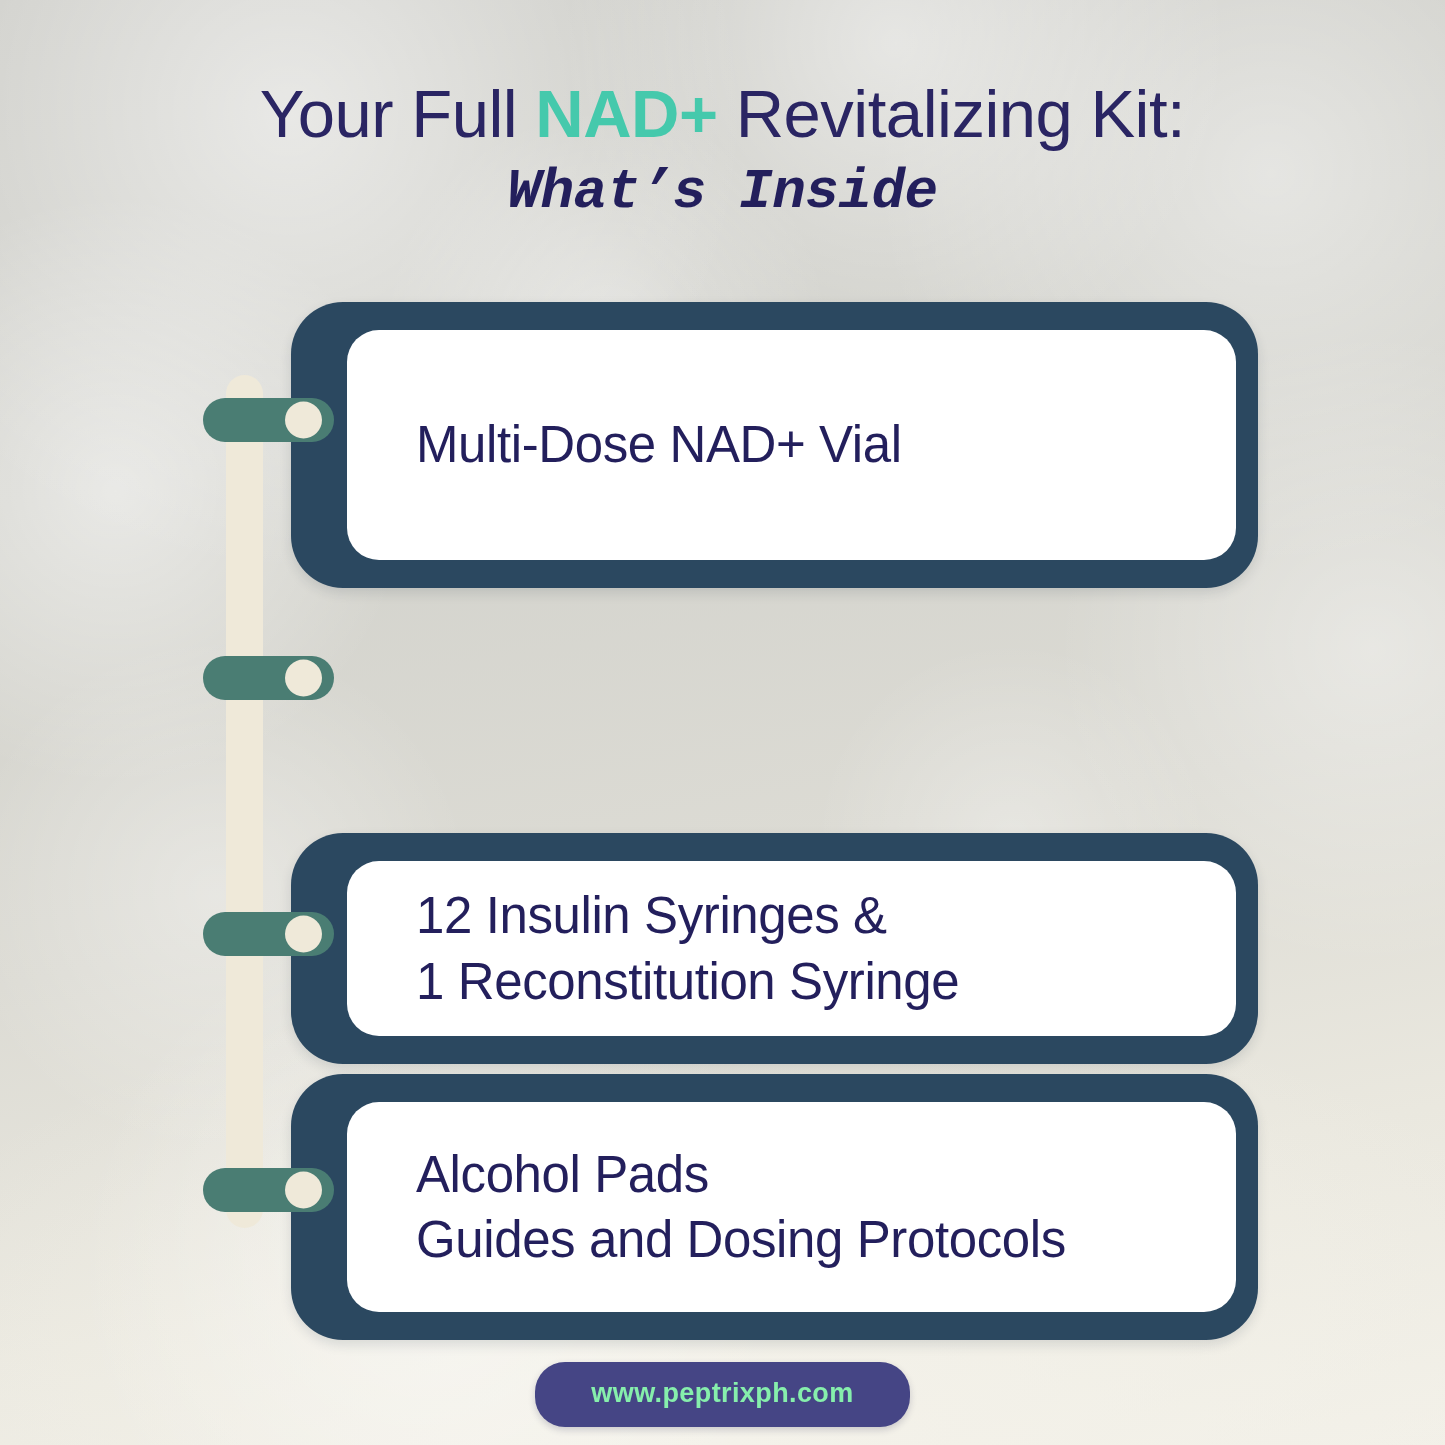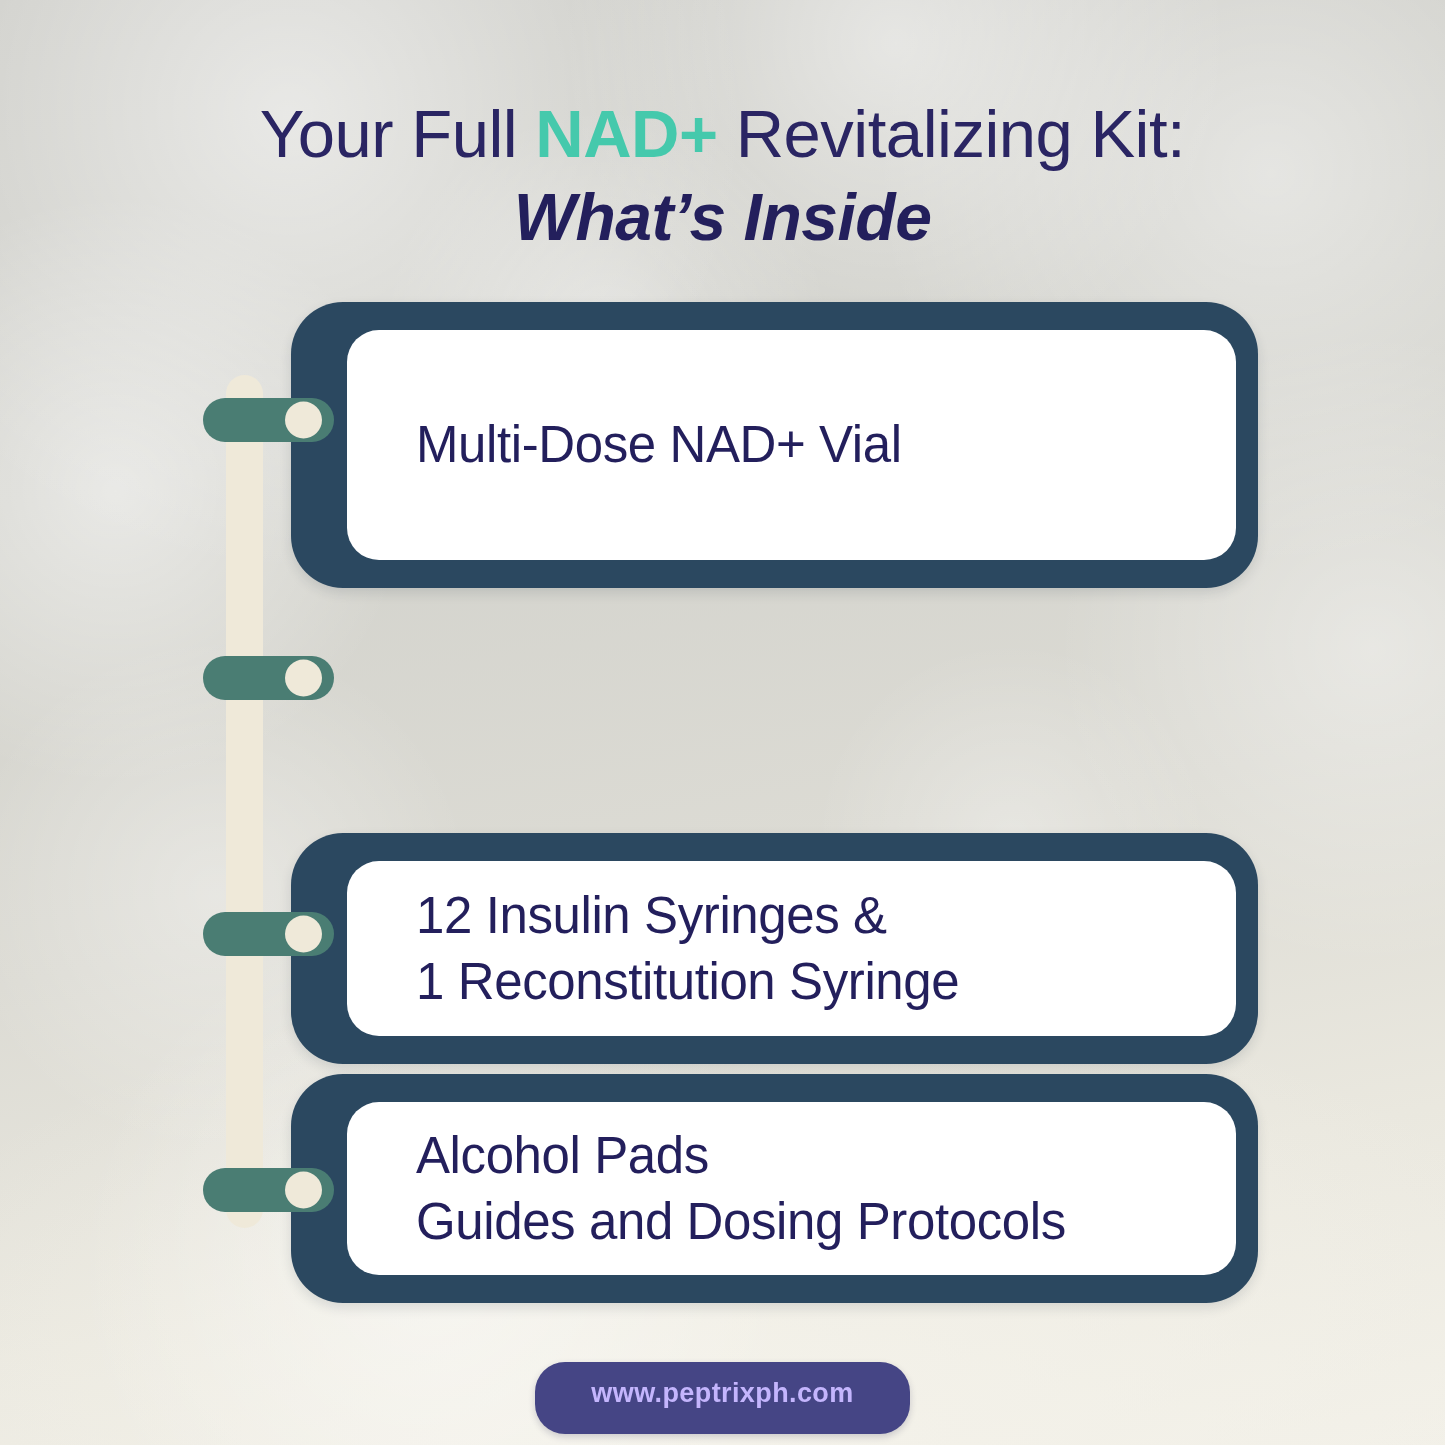--- a/index.html
+++ b/index.html
@@ -32,31 +32,31 @@
     position:absolute; left:0; top:78px; width:100%;
     text-align:center;
   }
   #title-line {
     font-size:67px;
     font-weight:300;
     letter-spacing:-0.5px;
     color:#2A2563;
     line-height:1.06;
     white-space:nowrap;
-    margin-top:20px;
   }
   #title-accent { font-weight:700; color:#45C9AC; }
   #subtitle-line {
     margin-top:14px;
-    font-size:66px;
+    font-size:56px;
     font-weight:700;
     font-style:italic;
     letter-spacing:-0.5px;
     color:#231F5C;
     line-height:1.05;
+    font-family:Liberation Mono, monospace;
   }
 
   
   #rail {
     position:absolute;
     left:226px; top:375px;
     width:37px; height:853px;
     background:#EFE9D9;
     border-radius:19px;
   }
@@ -107,25 +107,25 @@
   }
 
   
   #footer {
     position:absolute;
     left:0; top:1362px; width:100%;
     display:flex; justify-content:center;
   }
   #footer-badge {
     background:#454585;
-    color:#c4b5fd;
+    color:#86efac;
     font-size:27px;
     font-weight:700;
     letter-spacing:0.4px;
-    padding:16px 56px 25px;
+    padding:16px 56px 18px;
     border-radius:30px;
     box-shadow:0 3px 7px rgba(40,40,80,0.20);
   }
 </style>
 </head>
 <body>
 
 <div id="canvas">
 
   <div id="header">
@@ -151,21 +151,21 @@
   <div class="card" style="top:833px; height:231px;">
     <div class="card-inner">
       <div class="card-text">12 Insulin Syringes &amp;
 1 Reconstitution Syringe</div>
     </div>
   </div>
   <div class="connector" style="top:912px;">
     <div class="connector-dot"></div>
   </div>
 
-  <div class="card" style="top:1074px; height:229px;">
+  <div class="card" style="top:1074px; height:266px;">
     <div class="card-inner">
       <div class="card-text">Alcohol Pads
 Guides and Dosing Protocols</div>
     </div>
   </div>
   <div class="connector" style="top:1168px;">
     <div class="connector-dot"></div>
   </div>
 
   <div id="footer">

